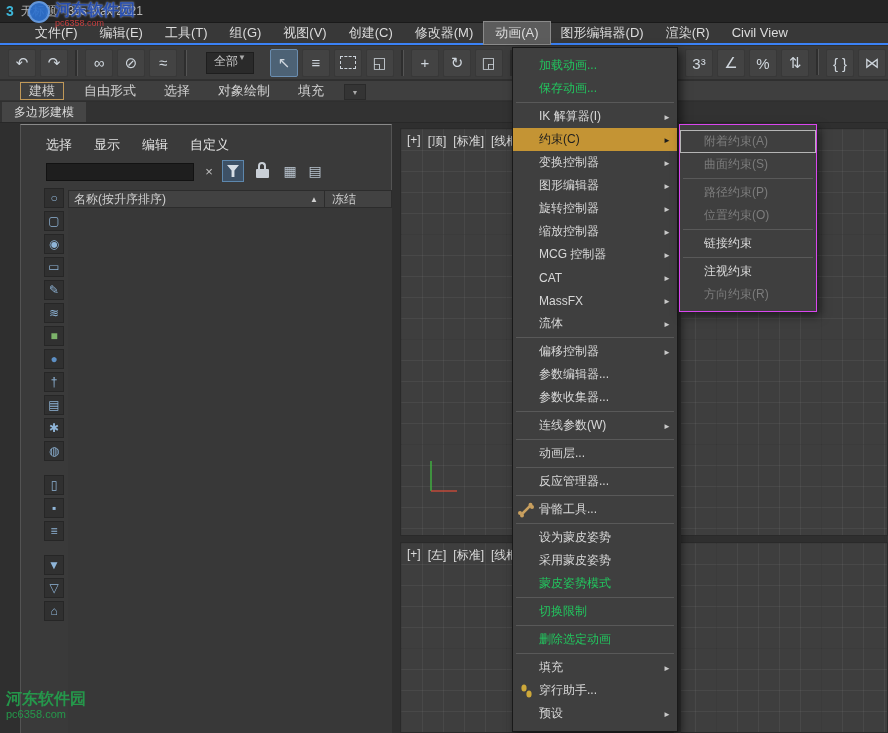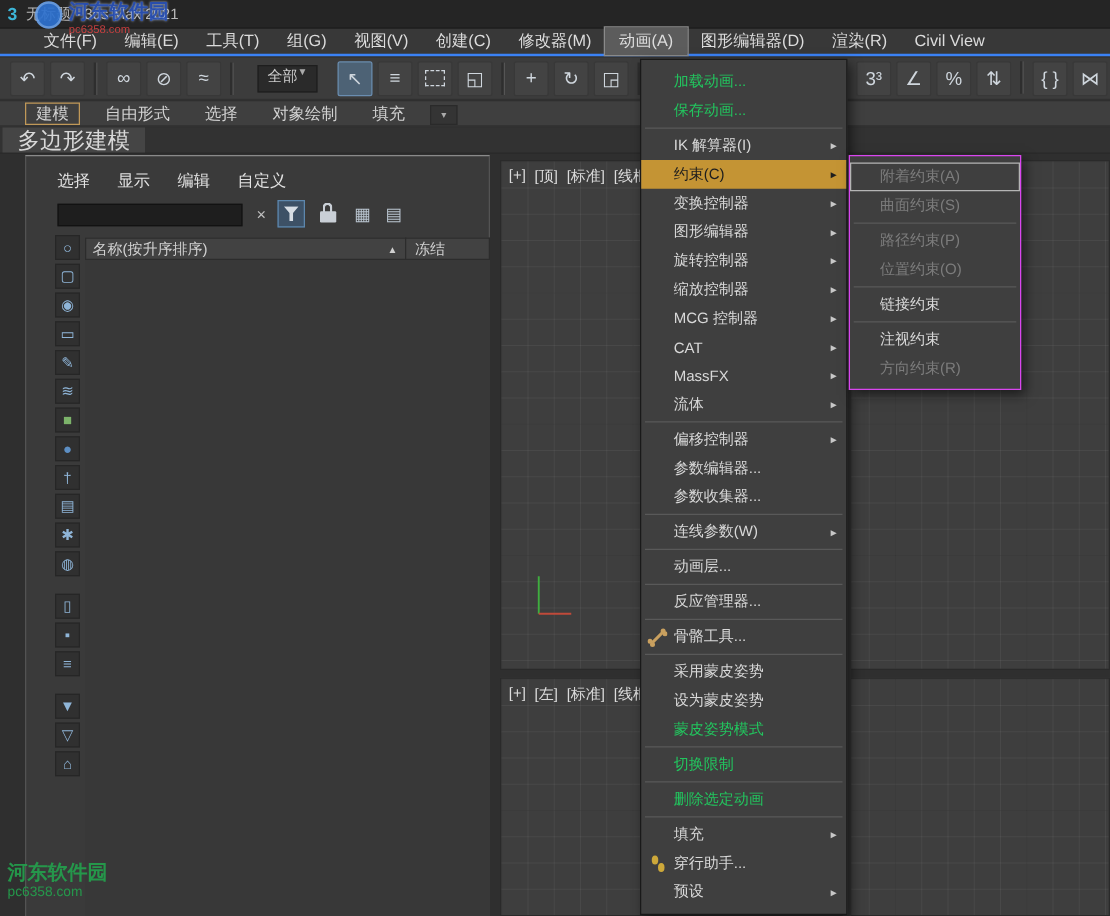--- a/index.html
+++ b/index.html
@@ -35,21 +35,21 @@
   .ribbonrow{position:absolute;left:0;top:81px;width:888px;height:20px;background:#3f3f3f;display:flex;
              align-items:flex-end;padding-left:20px;gap:12px;box-sizing:border-box;border-bottom:1px solid #333}
   .rtab{font-size:13px;color:#d2d2d2;padding:0 8px;white-space:nowrap}
   .rtab.active{border:1px solid #c09858;height:16px;line-height:16px}
   .rtab-collapse{width:20px;height:14px;background:#343434;border:1px solid #2a2a2a;display:flex;
                  align-items:center;justify-content:center;color:#aaa;font-size:7px}
 
   
   .paneltabrow{position:absolute;left:0;top:102px;width:888px;height:20px;background:#323232;border-bottom:1px solid #282828}
   .paneltab{position:absolute;left:2px;top:0;height:20px;padding:0 12px;background:#454545;color:#d8d8d8;
-            font-size:18px;line-height:20px}
+            font-size:12px;line-height:20px}
 
   
   .explorer{position:absolute;left:20px;top:124px;width:372px;height:609px;background:#3a3a3a;
             border-top:1px solid #8a8a8a;border-left:1px solid #535353;border-right:1px solid #535353;box-sizing:border-box}
   .exp-tabs{position:absolute;left:46px;top:136px;display:flex;gap:22px;font-size:13px;color:#e2e2e2}
   .exp-input{position:absolute;left:46px;top:163px;width:148px;height:18px;background:#1e1e1e;
              border:1px solid #121212;color:#ddd;font-size:12px;padding:0 4px;box-sizing:border-box}
   .exp-clear{position:absolute;left:201px;top:162px;width:16px;height:18px;color:#c0c0c0;font-size:13px;
              display:flex;align-items:center;justify-content:center}
   .exp-filter-btn{position:absolute;left:222px;top:160px;width:22px;height:22px;background:#3d5166;
@@ -339,24 +339,24 @@
           <circle cx="12.5" cy="2.8" r="2" fill="#c9a05f"></circle>
           <circle cx="14" cy="5" r="2" fill="#c9a05f"></circle>
           <circle cx="2" cy="11" r="2" fill="#c9a05f"></circle>
           <circle cx="4" cy="13.5" r="2" fill="#c9a05f"></circle>
         </svg>
     </span>
     <span>骨骼工具...</span>
   </div>
   <div class="msep"></div>
   <div class="mi">
+      <span>设为蒙皮姿势</span>
+    </div>
+  <div class="mi">
       <span>采用蒙皮姿势</span>
-    </div>
-  <div class="mi">
-      <span>设为蒙皮姿势</span>
     </div>
   <div class="mi dis">蒙皮姿势模式</div>
   <div class="msep"></div>
   <div class="mi dis">切换限制</div>
   <div class="msep"></div>
   <div class="mi dis">删除选定动画</div>
   <div class="msep"></div>
   <div class="mi">
       <span>填充</span>
       <span class="arr">►</span>

